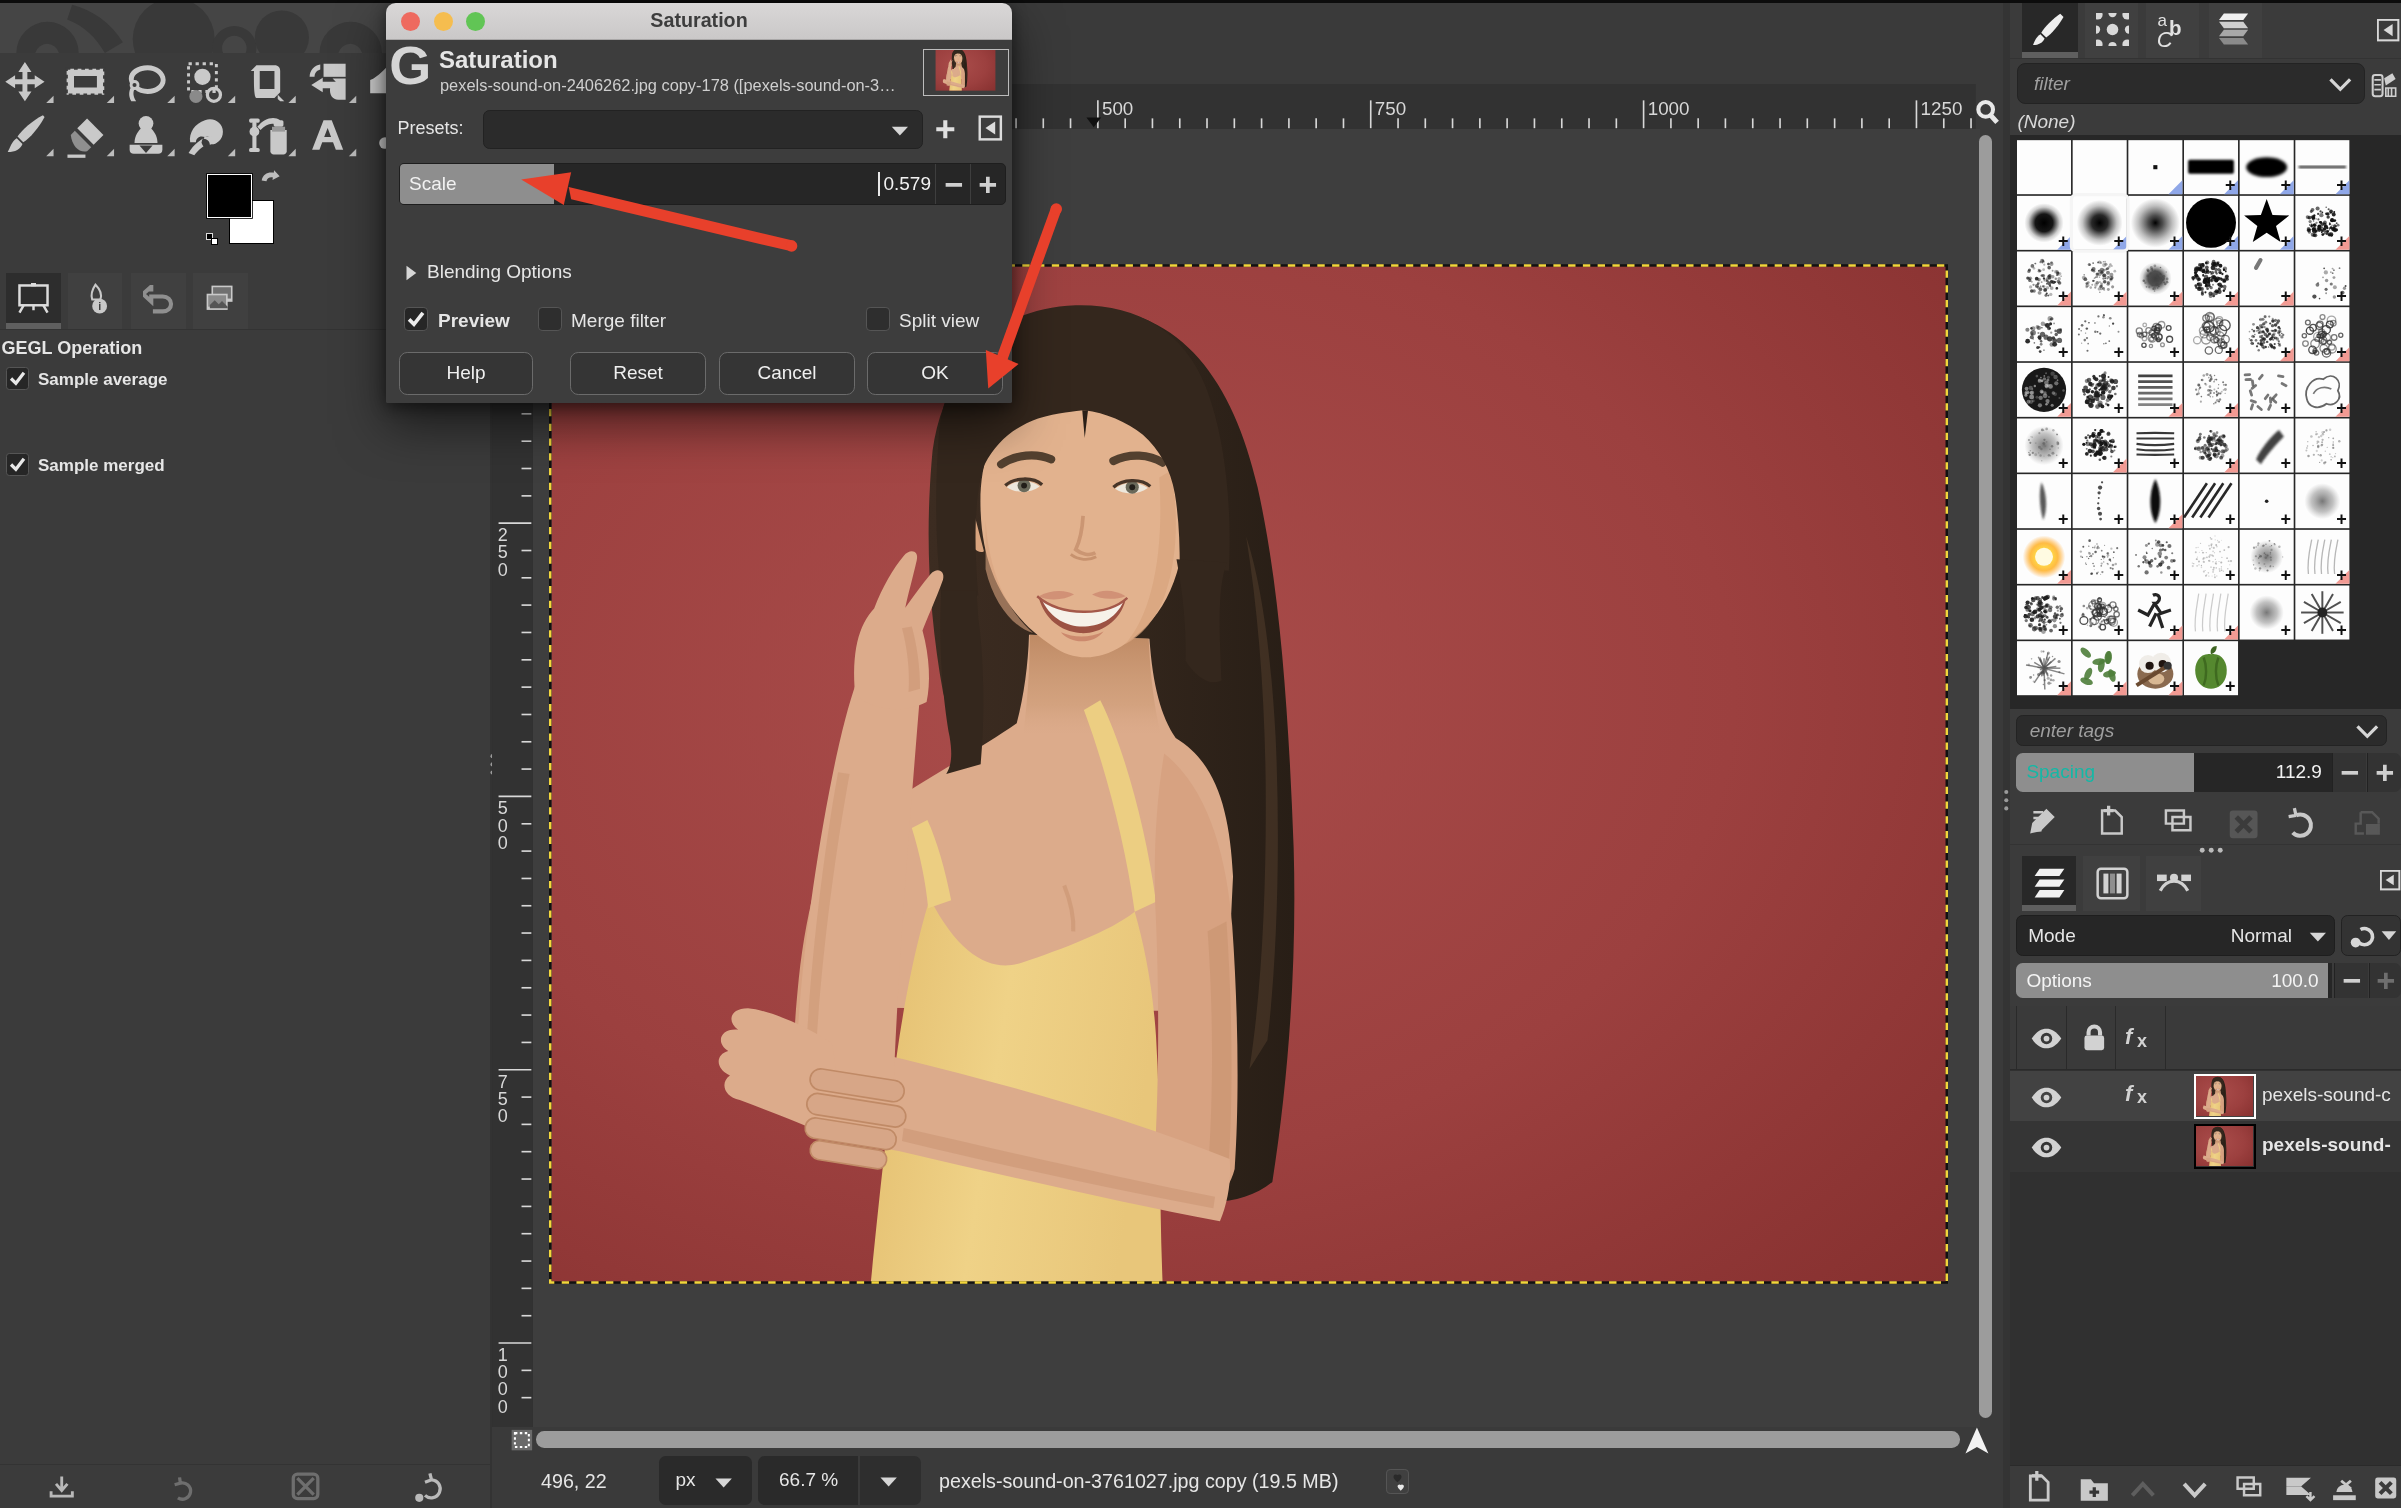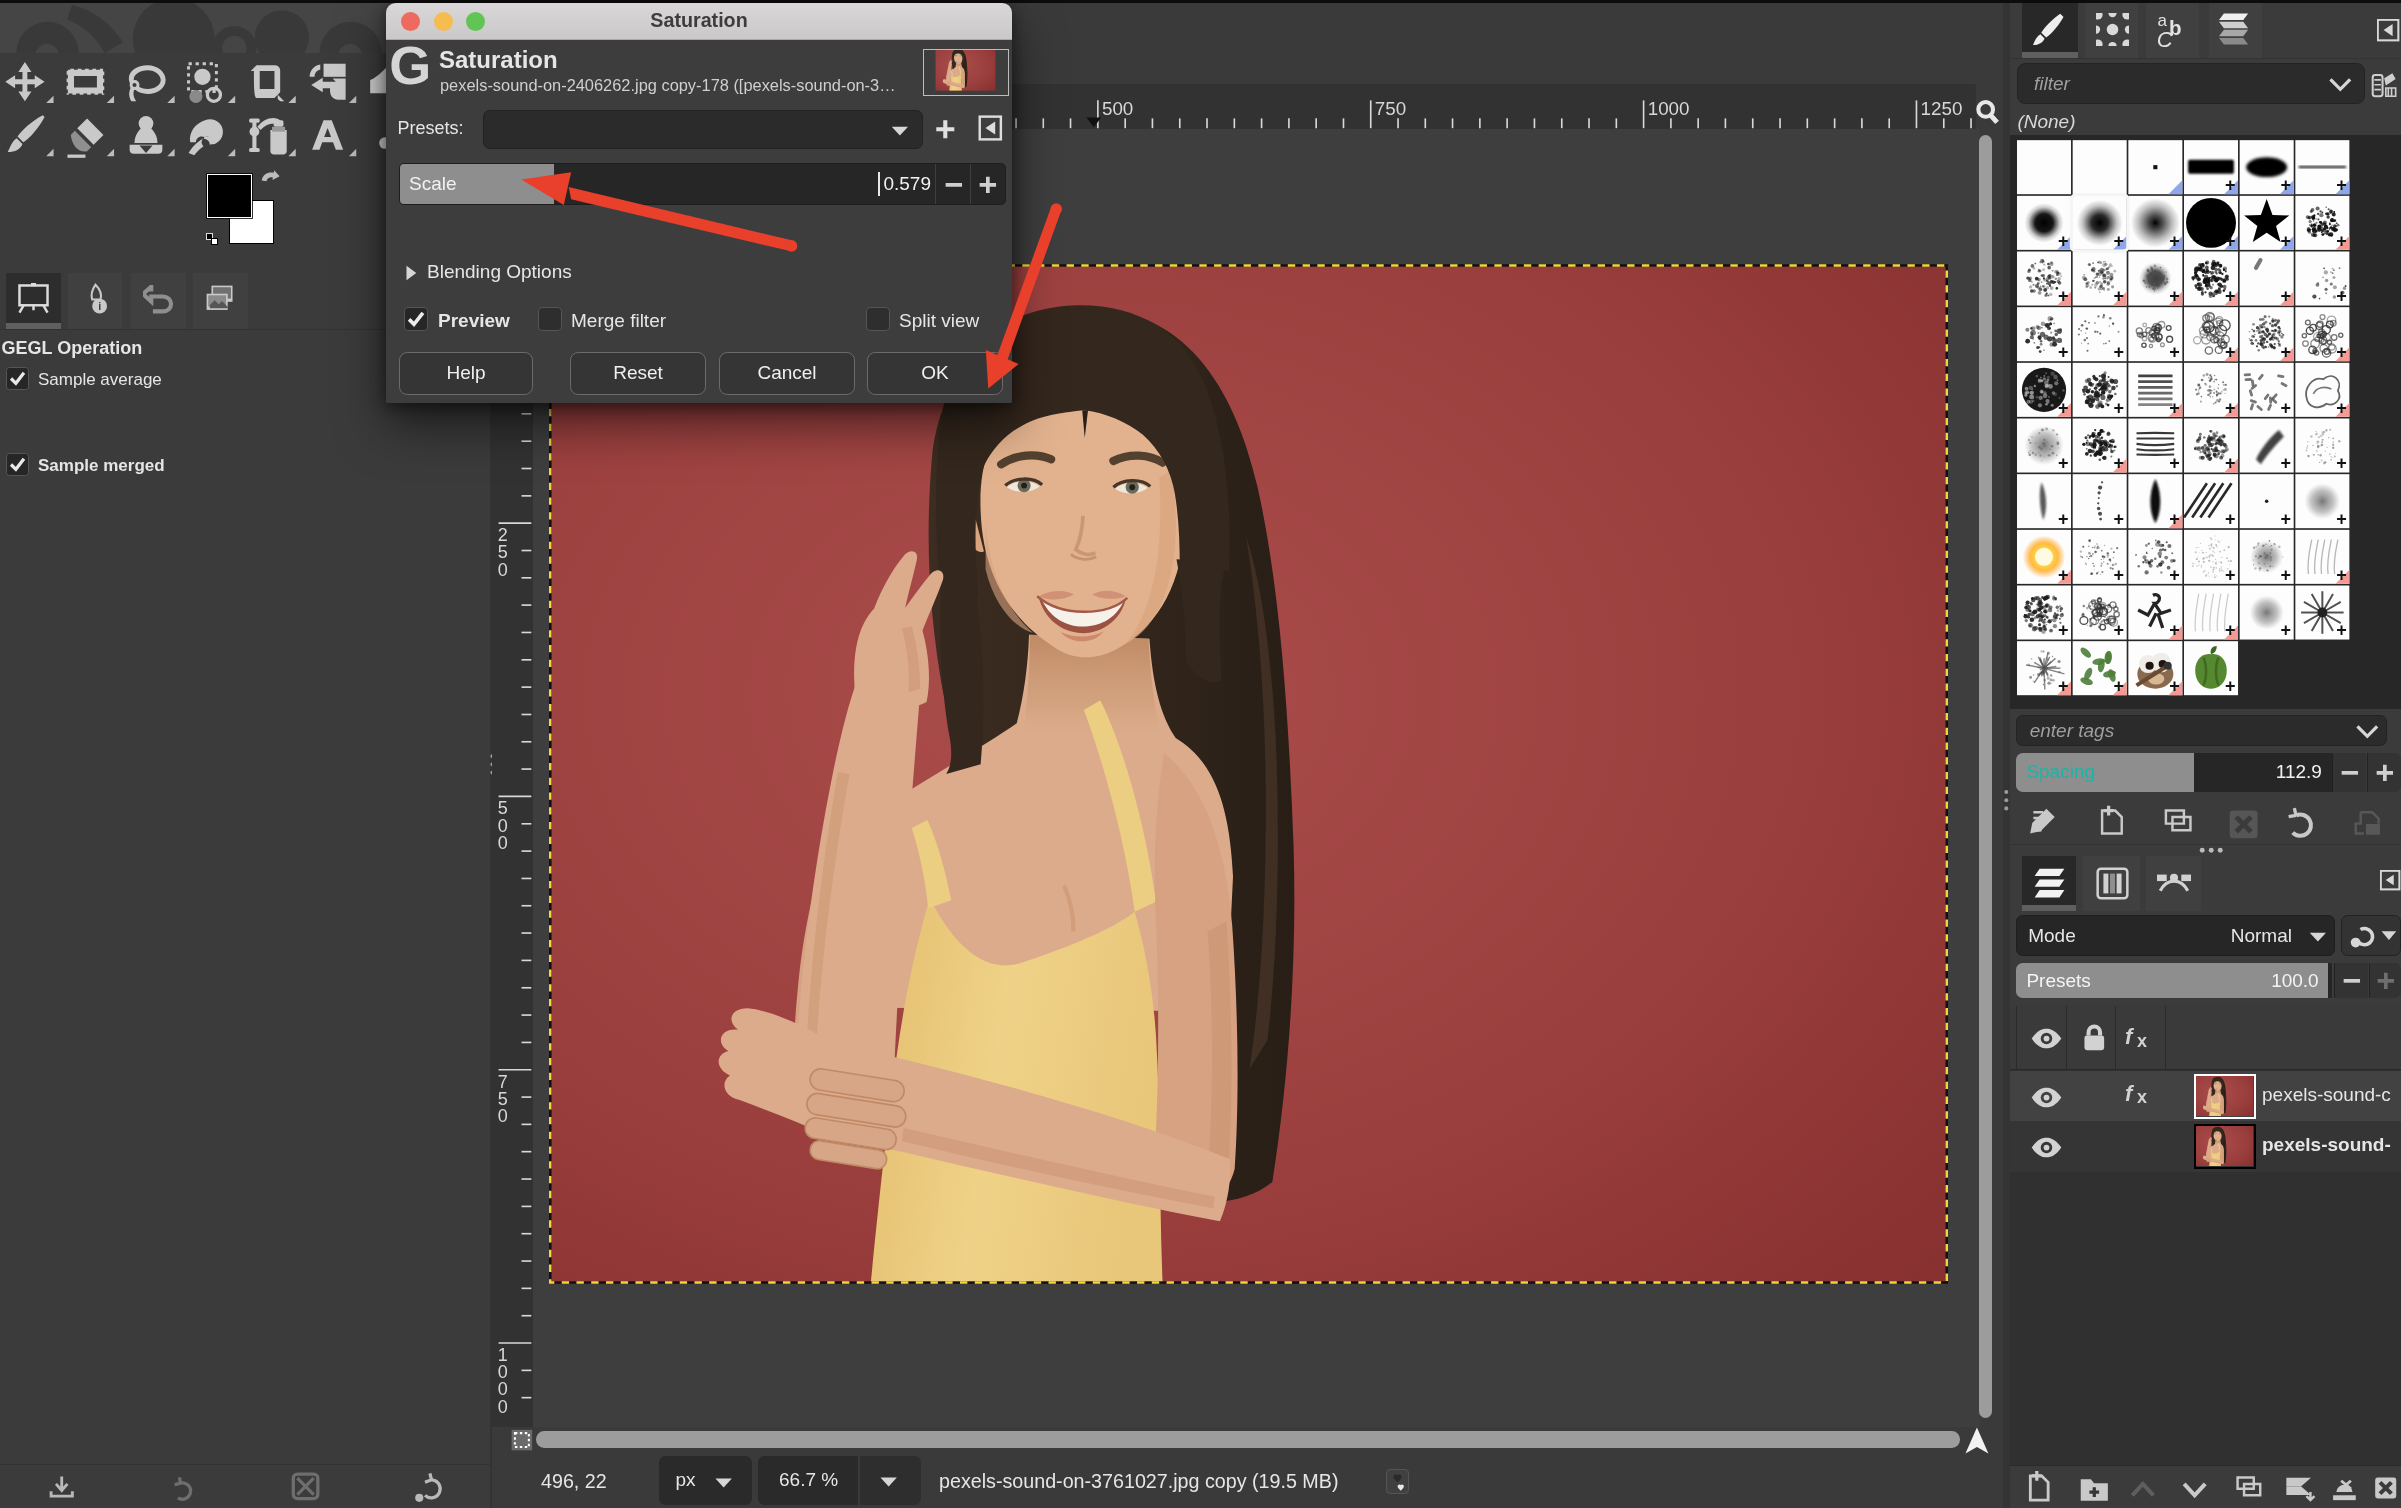--- a/index.html
+++ b/index.html
@@ -322,21 +322,21 @@
       </div>
     </div>
     <div class="abs" style="left:0;top:329px;width:490px;height:0.8px;background:#333;"></div>
 
     <div class="abs txt" style="left:1.6px;top:338px;font-size:18px;font-weight:bold;">GEGL Operation</div>
     <div class="abs" style="left:5.7px;top:367px;width:23px;height:23px;background:#262626;border:0.8px solid #555;border-radius:3.3px;">
       <svg width="21" height="21" viewBox="0 0 26 26">
           <path d="M5,13 L11,19 L21,6" stroke="#e8e8e8" stroke-width="4" fill="none"></path>
         </svg>
     </div>
-    <div class="abs txt" style="left:38px;top:370px;font-size:17px;font-weight:normal;">Sample average</div>
+    <div class="abs txt" style="left:38px;top:370px;font-size:17px;font-weight:bold;">Sample average</div>
     <div class="abs" style="left:5.7px;top:453px;width:23px;height:23px;background:#262626;border:0.8px solid #555;border-radius:3.3px;">
       <svg width="21" height="21" viewBox="0 0 26 26">
           <path d="M5,13 L11,19 L21,6" stroke="#e8e8e8" stroke-width="4" fill="none"></path>
         </svg>
     </div>
     <div class="abs txt" style="left:38px;top:456px;font-size:17px;font-weight:bold;">Sample merged</div>
 
     <div class="abs" style="left:0;top:1464px;width:490px;height:0.8px;background:#333;"></div>
     <svg class="abs" style="left:0;top:1470px;" width="490" height="36" viewBox="0 0 598 44">
       <g stroke="#b9b9b9" stroke-width="3.5" fill="none">
@@ -2823,21 +2823,21 @@
     <div class="abs" style="left:331px;top:915px;width:60px;height:41px;background:#333;border:0.8px solid #222;border-radius:6.6px;">
       <svg class="abs" style="left:6.6px;top:7.4px;" width="49" height="26" viewBox="0 0 60 32">
         <path d="M14,8 a10,10 0 1 1 -2,16" stroke="#d6d6d6" stroke-width="4.5" fill="none"></path>
         <circle cx="8" cy="24" r="6" fill="#d6d6d6"></circle>
         <path d="M40,10 L49,21 L58,10 Z" fill="#d6d6d6"></path>
       </svg>
     </div>
 
     <div class="abs" style="left:5.7px;top:963px;width:316px;height:35px;background:#8e8e8e;border-radius:6.6px 0 0 6.6px;overflow:hidden;">
       <div class="abs" style="right:0;top:0;width:4.1px;height:35px;background:#262626;"></div>
-      <div class="abs" style="left:10.7px;top:6.6px;font-size:19px;color:#f4f4f4;">Presets</div>
+      <div class="abs" style="left:10.7px;top:6.6px;font-size:19px;color:#f4f4f4;">Options</div>
       <div class="abs" style="right:13px;top:6.6px;font-size:19px;color:#f4f4f4;">100.0</div>
     </div>
     <div class="abs" style="left:324px;top:963px;width:34px;height:35px;background:#333;border-left:0.8px solid #222;">
       <svg class="abs" style="left:7.4px;top:8.2px;" width="19.7" height="19.7" viewBox="0 0 24 24">
           <path d="M2,12 h20" stroke="#cfcfcf" stroke-width="4.5"></path>
         </svg>
     </div>
     <div class="abs" style="left:359px;top:963px;width:32px;height:35px;background:#333;border-left:0.8px solid #222;border-radius:0 6.6px 6.6px 0;">
       <svg class="abs" style="left:5.7px;top:8.2px;" width="19.7" height="19.7" viewBox="0 0 24 24">
           <path d="M2,12 h20 M12,2 v20" stroke="#6e6e6e" stroke-width="4.5"></path>

